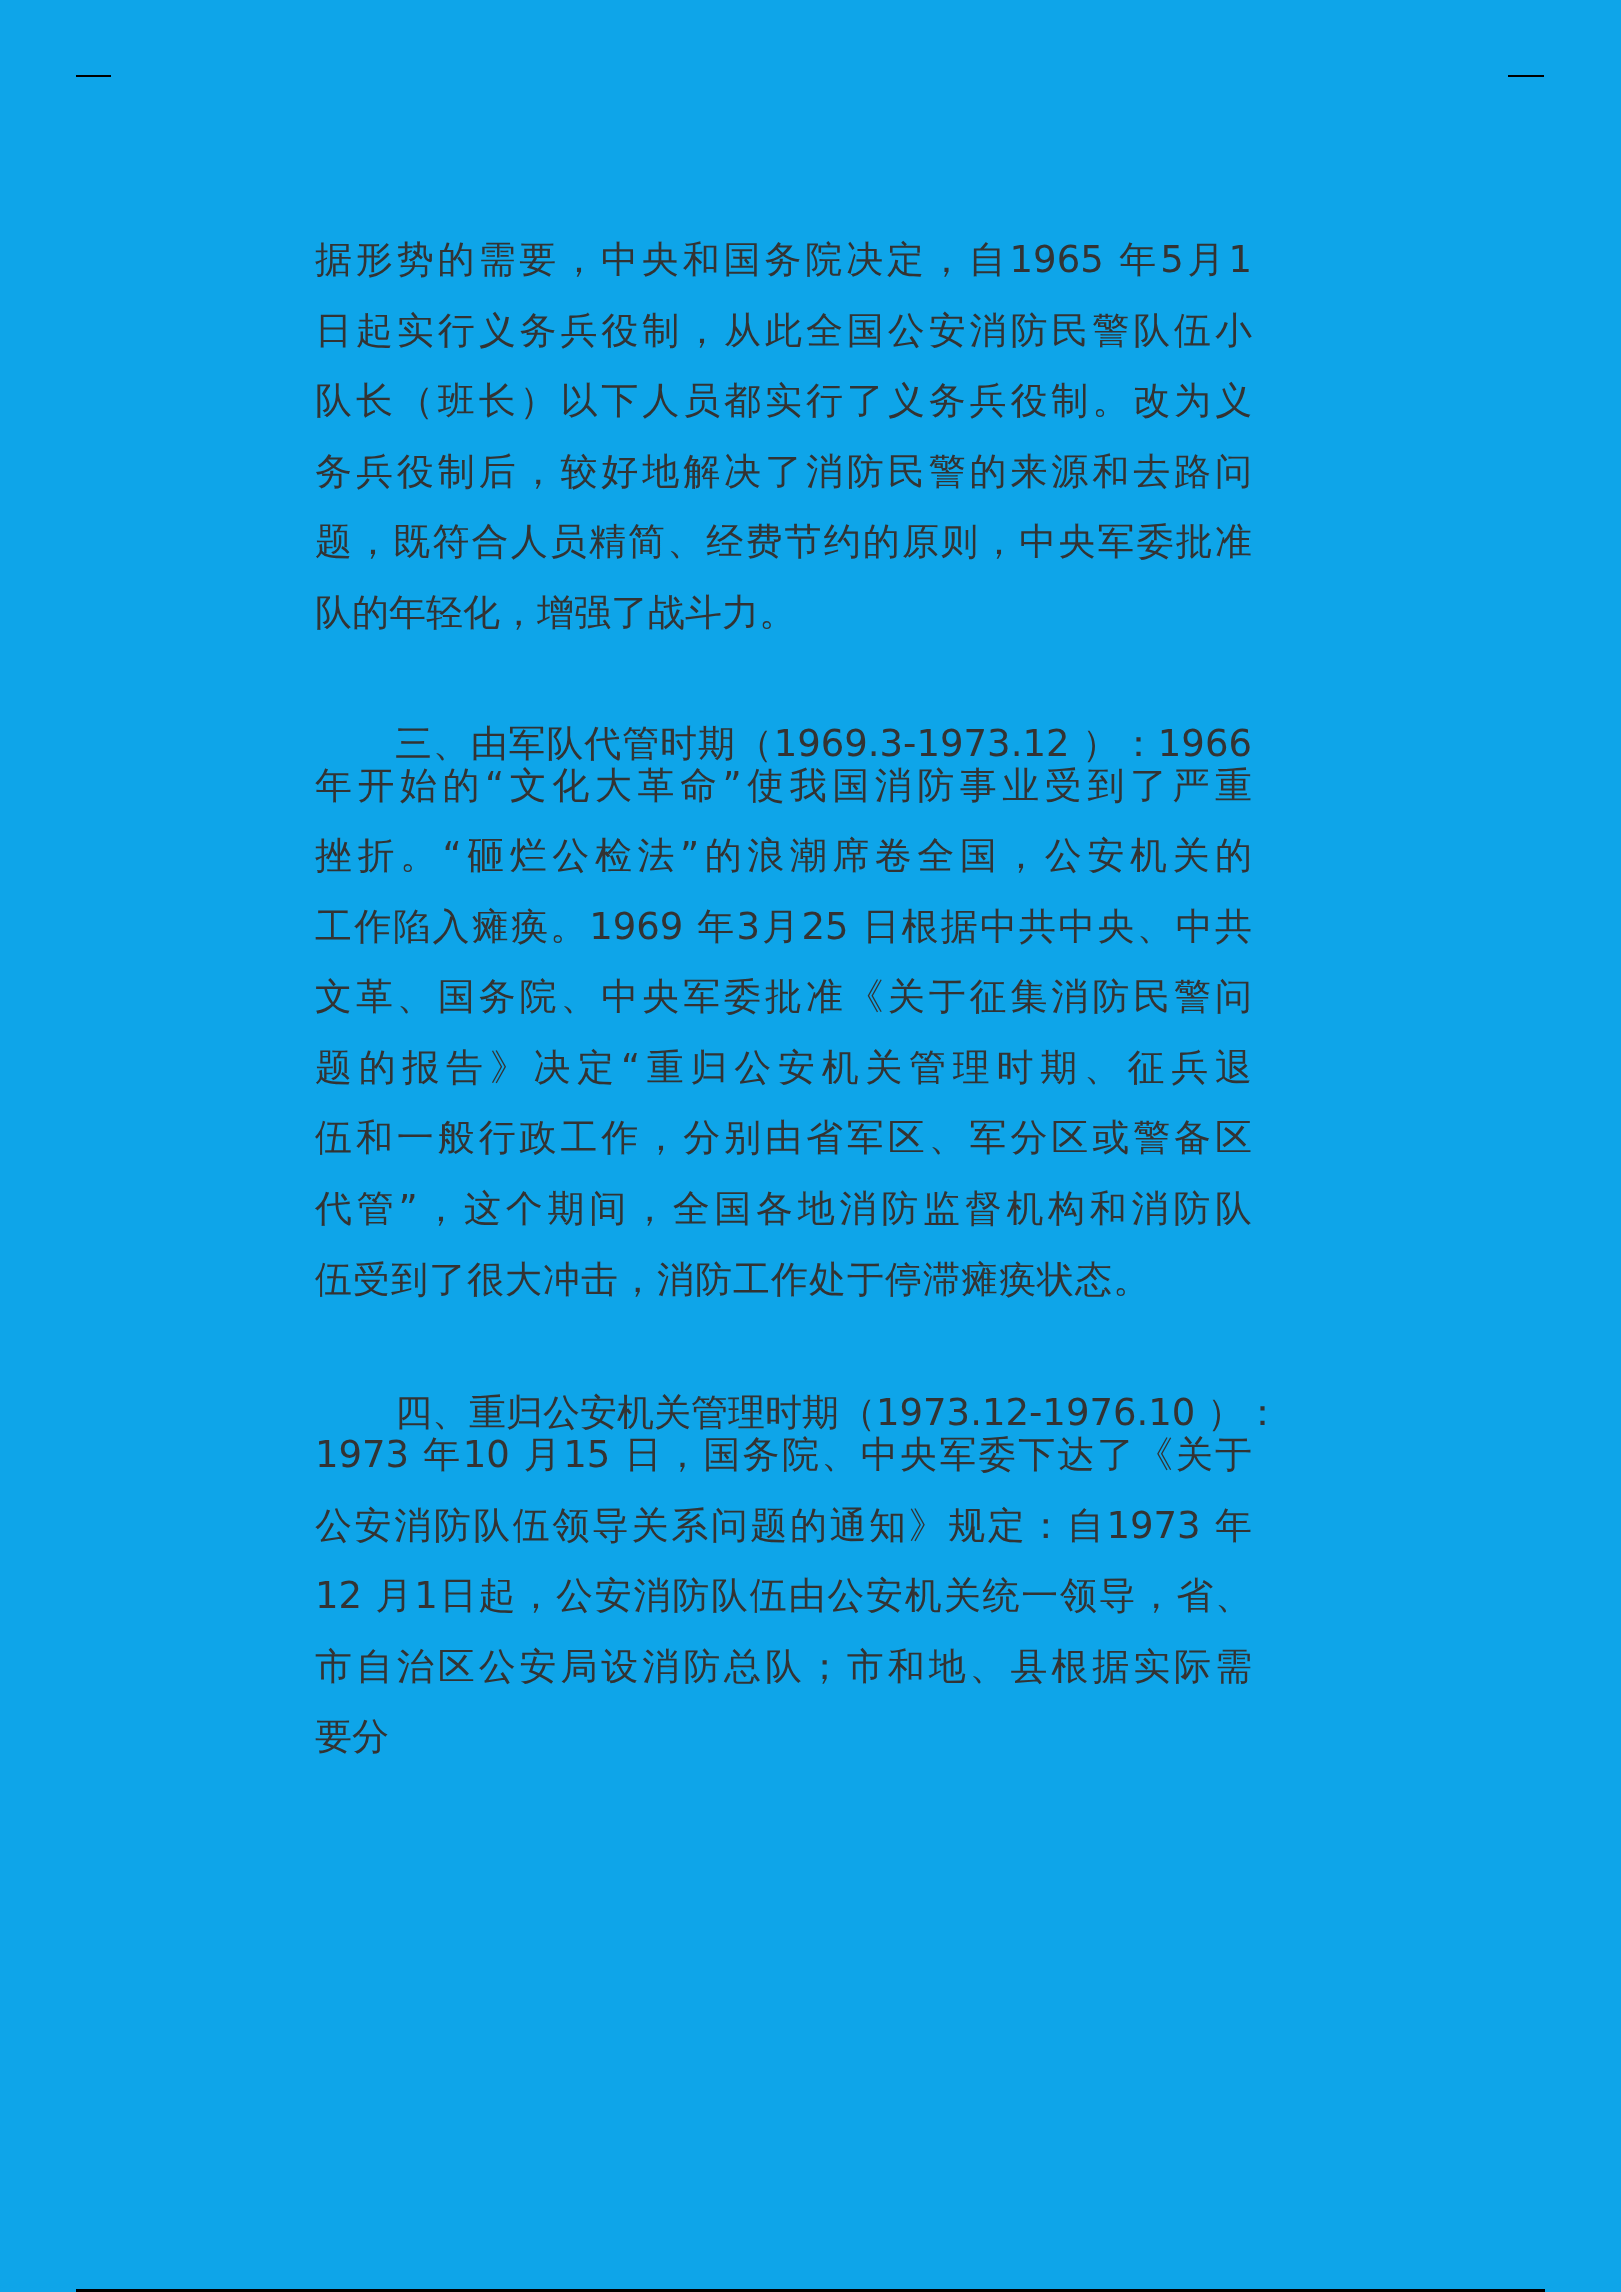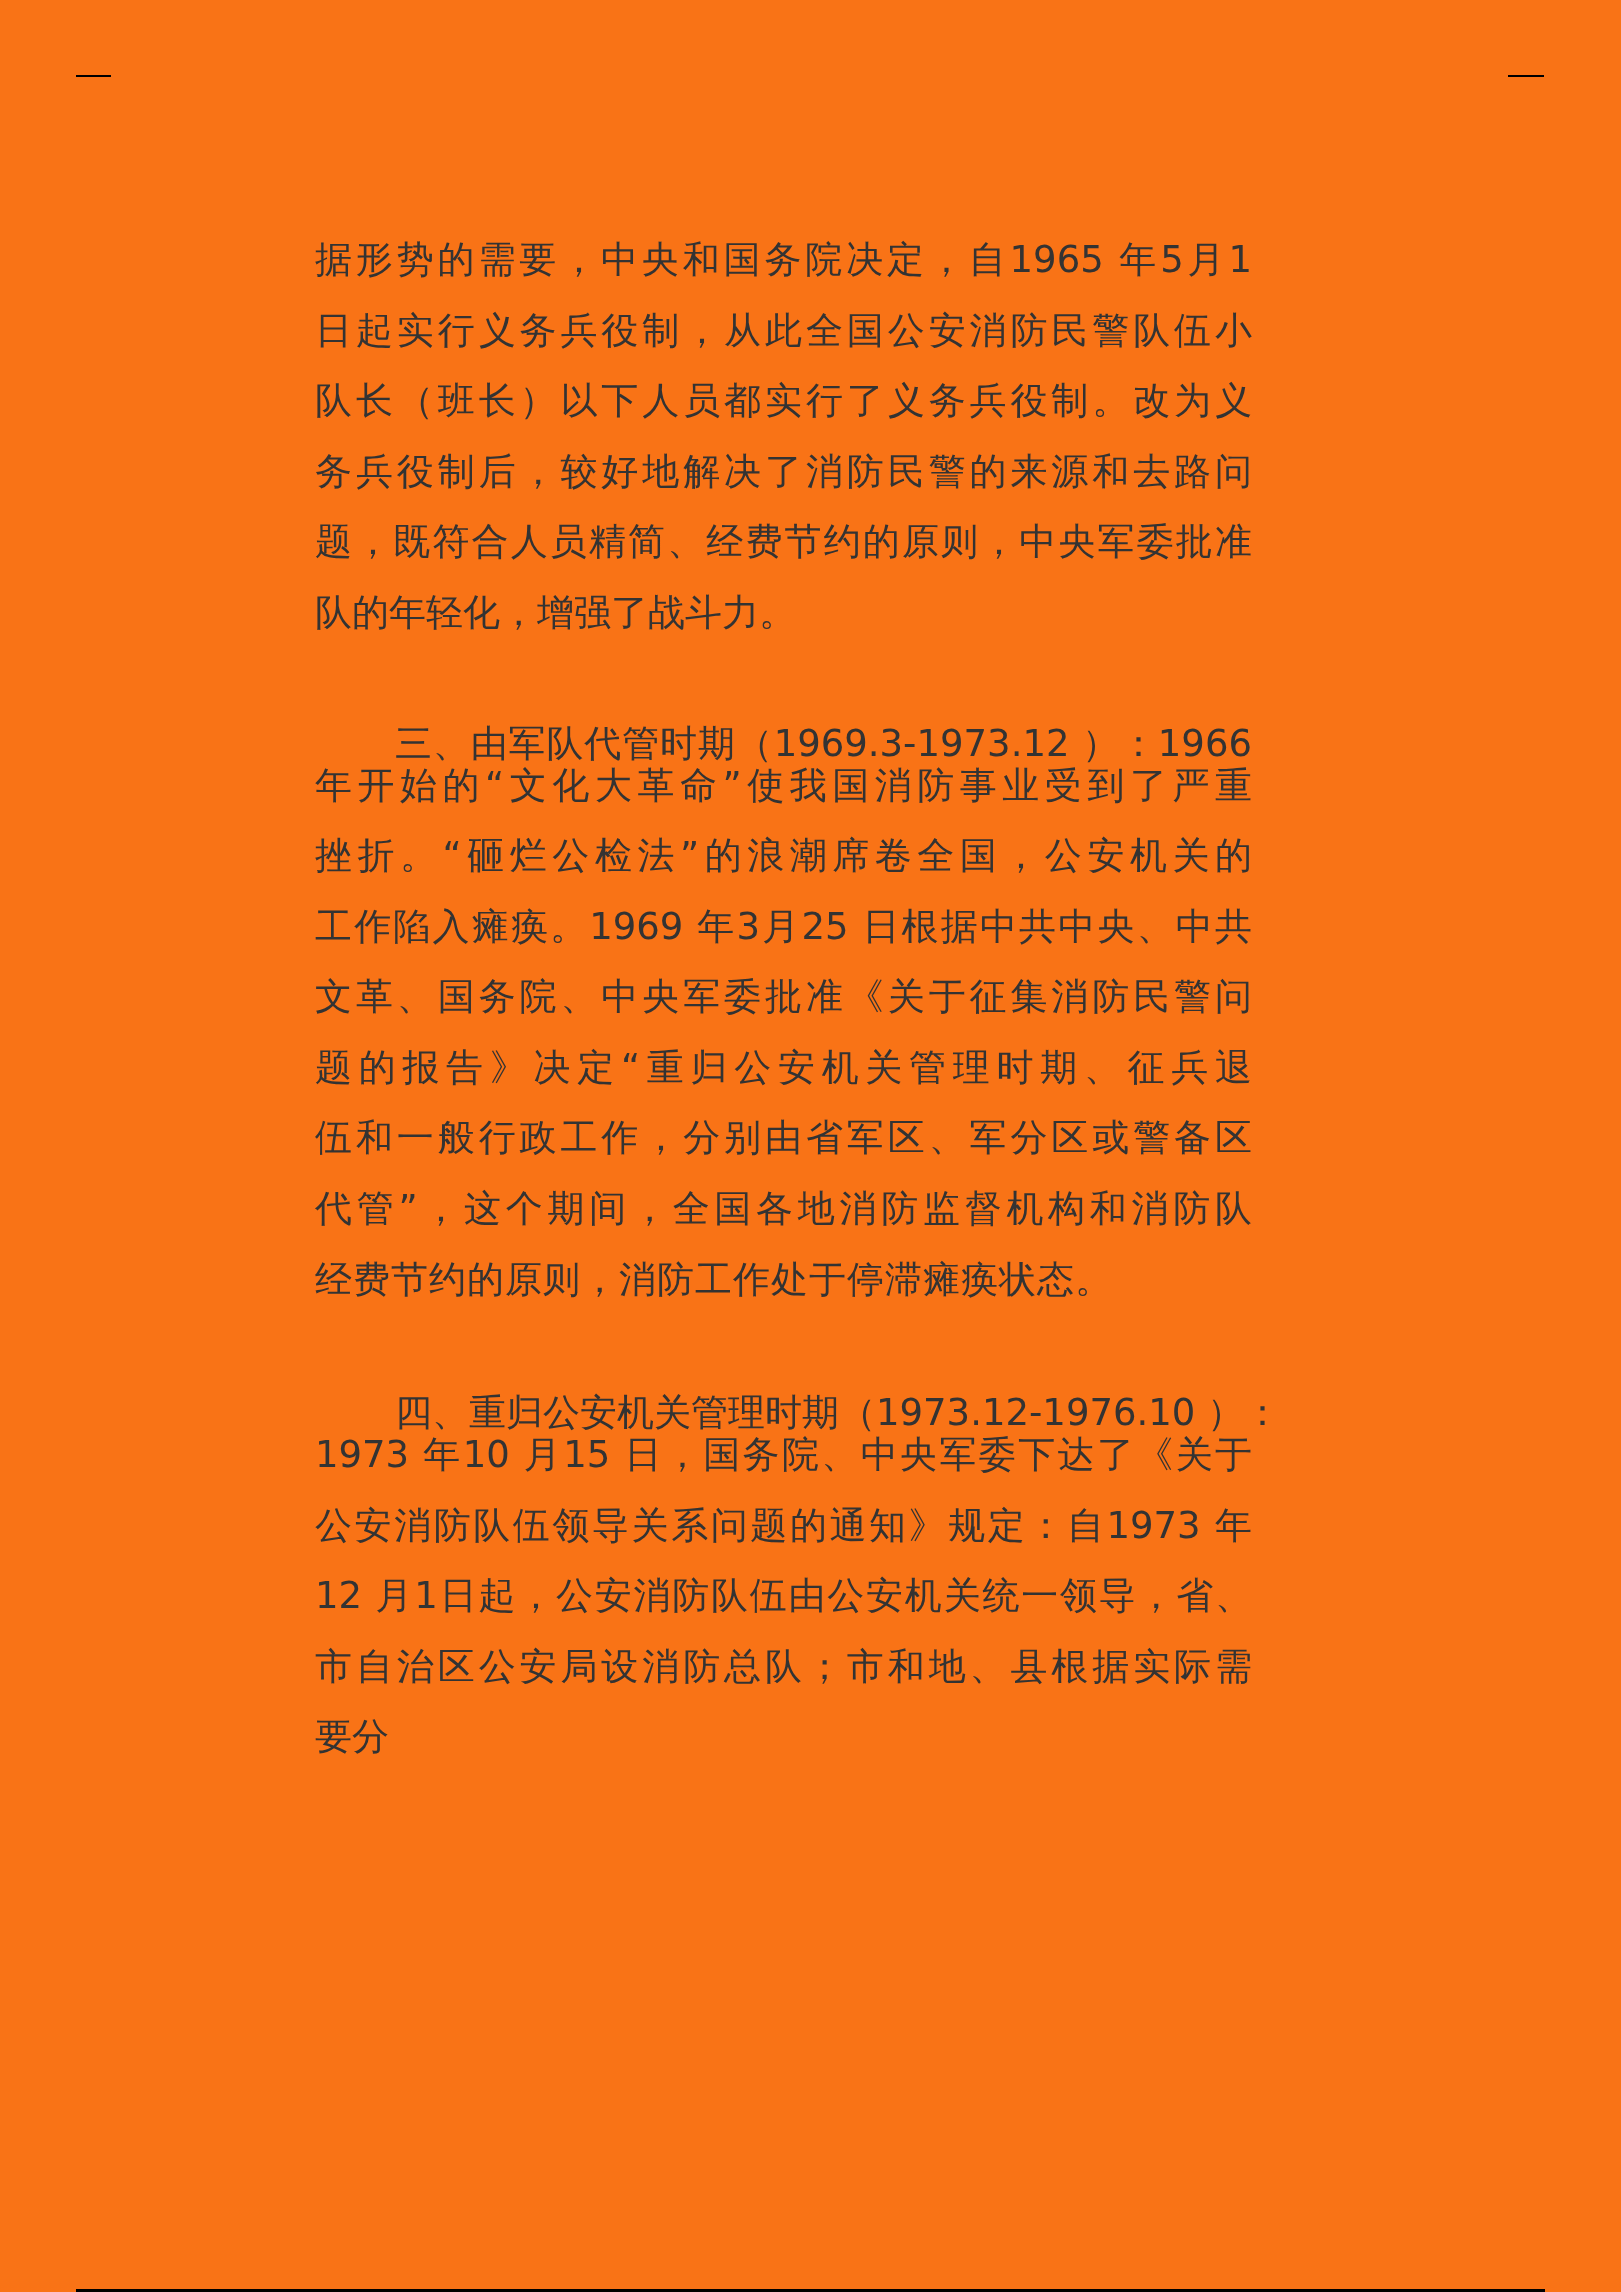--- a/index.html
+++ b/index.html
@@ -11,21 +11,21 @@
     width: 1621px;
     height: 2293px;
     position: relative;
     overflow: hidden;
   }
   .page {
     position: absolute;
     left: 0; top: 0;
     width: 1621px;
     height: 2293px;
-    background: #f97316;
+    background: #0ea5e9;
   }
   .corner-mark {
     position: absolute;
     height: 2px;
     background: #000000;
     top: 75px;
   }
   .corner-mark.left { left: 76px; width: 35px; }
   .corner-mark.right { left: 1508px; width: 36px; }
   .footer-rule {
@@ -90,21 +90,21 @@
 
     <div>
       <div class="line indent" style="top:691px">三、由军队代管时期（1969.3-1973.12 ）：1966</div>
       <div class="line" style="top:762px">年开始的“文化大革命”使我国消防事业受到了严重</div>
       <div class="line" style="top:832px">挫折。“砸烂公检法”的浪潮席卷全国，公安机关的</div>
       <div class="line" style="top:903px">工作陷入瘫痪。1969 年3月25 日根据中共中央、中共</div>
       <div class="line" style="top:973px">文革、国务院、中央军委批准《关于征集消防民警问</div>
       <div class="line" style="top:1044px">题的报告》决定“重归公安机关管理时期、征兵退</div>
       <div class="line" style="top:1114px">伍和一般行政工作，分别由省军区、军分区或警备区</div>
       <div class="line" style="top:1185px">代管”，这个期间，全国各地消防监督机构和消防队</div>
-      <div class="line last tight" style="top:1256px">经费节约的原则，消防工作处于停滞瘫痪状态。</div>
+      <div class="line last tight" style="top:1256px">伍受到了很大冲击，消防工作处于停滞瘫痪状态。</div>
     </div>
 
     <div>
       <div class="line indent" style="top:1360px">四、重归公安机关管理时期（1973.12-1976.10 ）：</div>
       <div class="line" style="top:1431px">1973 年10 月15 日，国务院、中央军委下达了《关于</div>
       <div class="line" style="top:1502px">公安消防队伍领导关系问题的通知》规定：自1973 年</div>
       <div class="line" style="top:1572px">12 月1日起，公安消防队伍由公安机关统一领导，省、</div>
       <div class="line" style="top:1643px">市自治区公安局设消防总队；市和地、县根据实际需</div>
       <div class="line last" style="top:1713px">要分</div>
     </div>

